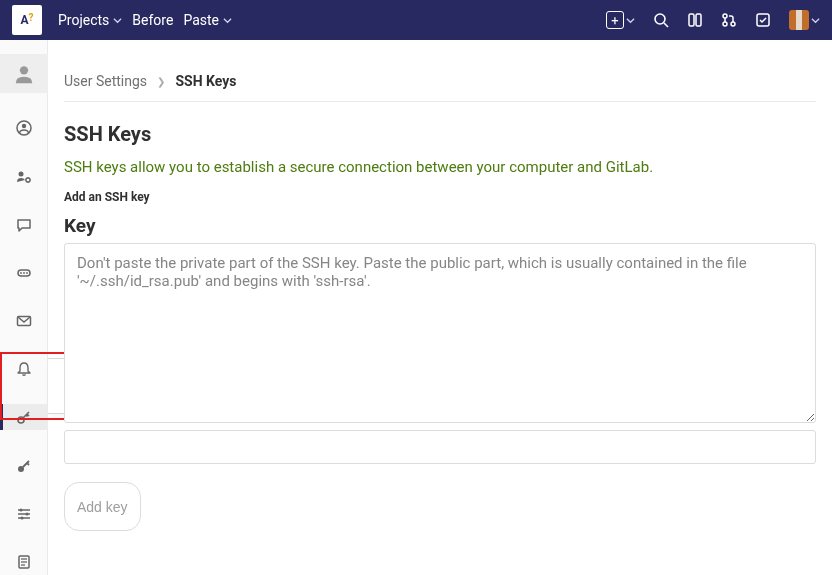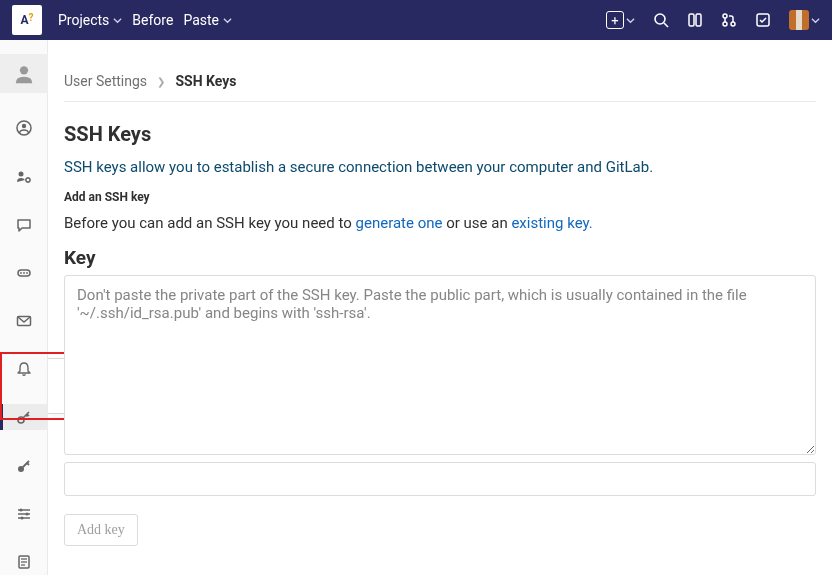--- a/index.html
+++ b/index.html
@@ -114,21 +114,21 @@
   .breadcrumb {
     font-size: 14px; color:#707070;
     display:flex; align-items:center; gap:10px;
     padding-bottom: 12px;
     border-bottom: 1px solid #eaeaea;
     margin-bottom: 20px;
   }
   .breadcrumb .sep { font-size:10px; color:#aaa;}
   .breadcrumb .current { color:#303030; font-weight:700;}
   h1.page-title { font-size:20px; font-weight:700; margin-bottom:12px;}
-  p.desc { font-size:15px; color:#0c4a6e; margin-bottom:14px; }
+  p.desc { font-size:15px; color:#4d7c0f; margin-bottom:14px; }
   .section-label { font-weight:700; font-size:12px; margin-bottom:10px;}
   .hint { font-size:15px; margin-bottom:14px;}
   a.link { color:#1068bf; text-decoration:none; }
   .field-label { font-weight:700; font-size:19px; margin-bottom:6px; margin-top:4px;}
   textarea.key-input {
     width: 100%;
     height: 180px;
     border:1px solid #dcdcde;
     border-radius:3px;
     padding:10px 12px;
@@ -142,29 +142,28 @@
     width:100%;
     height:34px;
     border:1px solid #dcdcde;
     border-radius:3px;
     padding: 0 10px;
     font-size:14px;
     margin-top:4px;
   }
   .btn {
     display:inline-flex; align-items:center; justify-content:center;
-    height:32px; padding:0 12px;
+    height:49px; padding:0 12px;
     border:1px solid #dcdcde;
-    border-radius:3px;
+    border-radius:15px;
     background:#fff;
     color:#9e9e9e;
     font-size:14px;
     cursor:pointer;
     margin-top:18px;
-    font-family:Liberation Serif, serif;
   }
   svg { display:block; }
 </style>
 </head>
 <body>
 
 <div class="topnav">
   <div class="brand">
       <span>A</span>
       <span class="q">?</span>
@@ -317,23 +316,20 @@
   <div class="breadcrumb">
     <span>User Settings</span>
     <span class="sep">❯</span>
     <span class="current">SSH Keys</span>
   </div>
 
   <h1 class="page-title">SSH Keys</h1>
   <p class="desc">SSH keys allow you to establish a secure connection between your computer and GitLab.</p>
 
   <div class="section-label">Add an SSH key</div>
-  <p class="hint">
-    <span>Before you can add an SSH key you need to </span><a href="#" class="link">generate one</a><span> or use an </span><a href="#" class="link">existing key.</a>
-  </p>
 
   <div class="field-label">Key</div>
   <textarea class="key-input" placeholder="Don't paste the private part of the SSH key. Paste the public part, which is usually contained in the file '~/.ssh/id_rsa.pub' and begins with 'ssh-rsa'." style=""></textarea>
 
   <input class="title-input" type="text" style="">
 
   <button class="btn">Add key</button>
 </div>
 
 </body></html>

